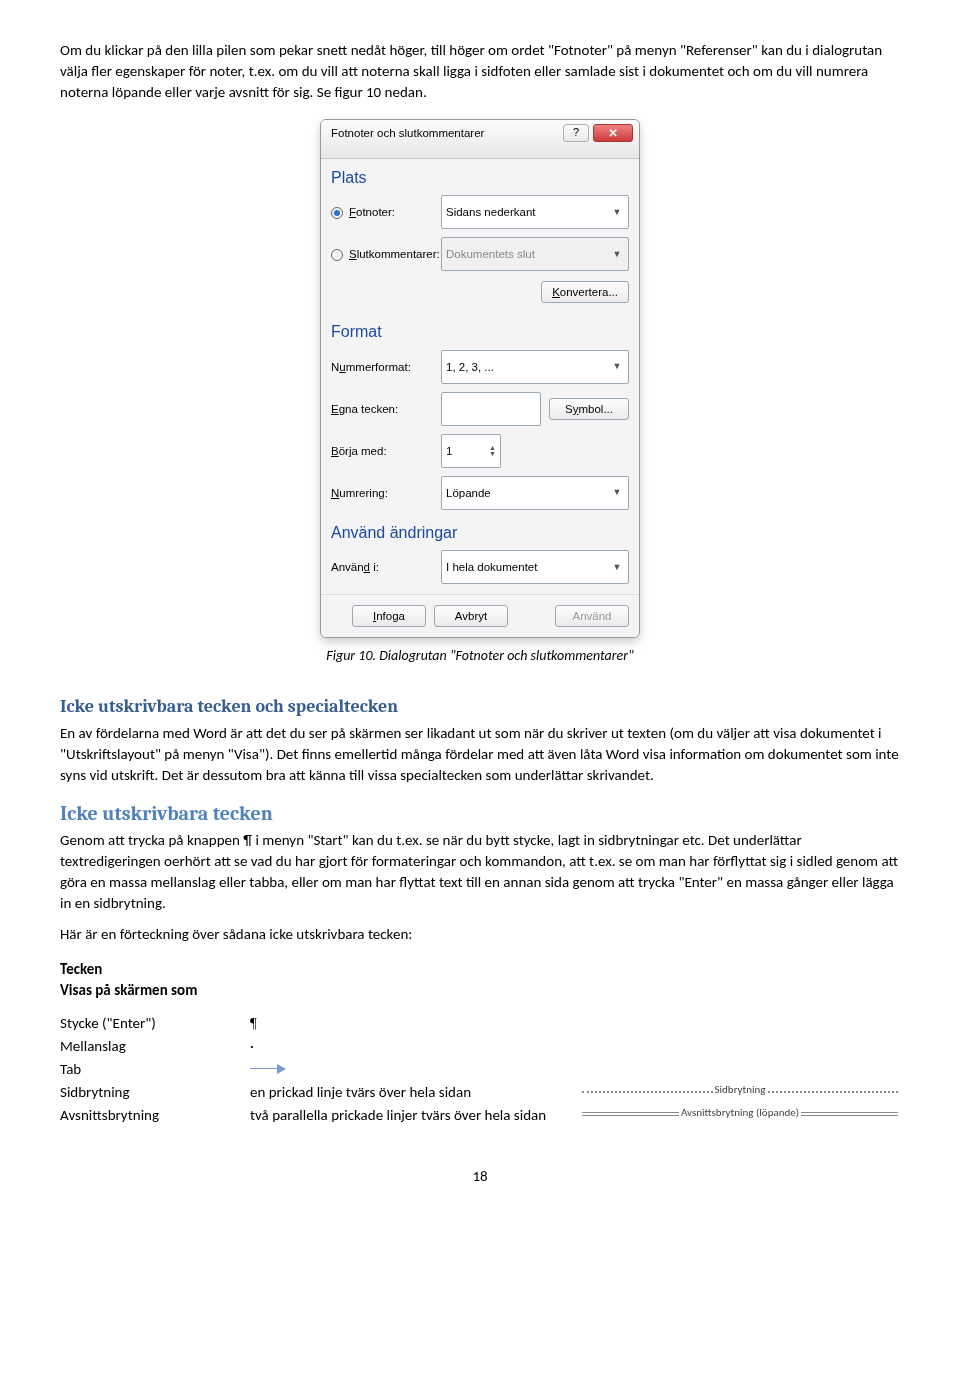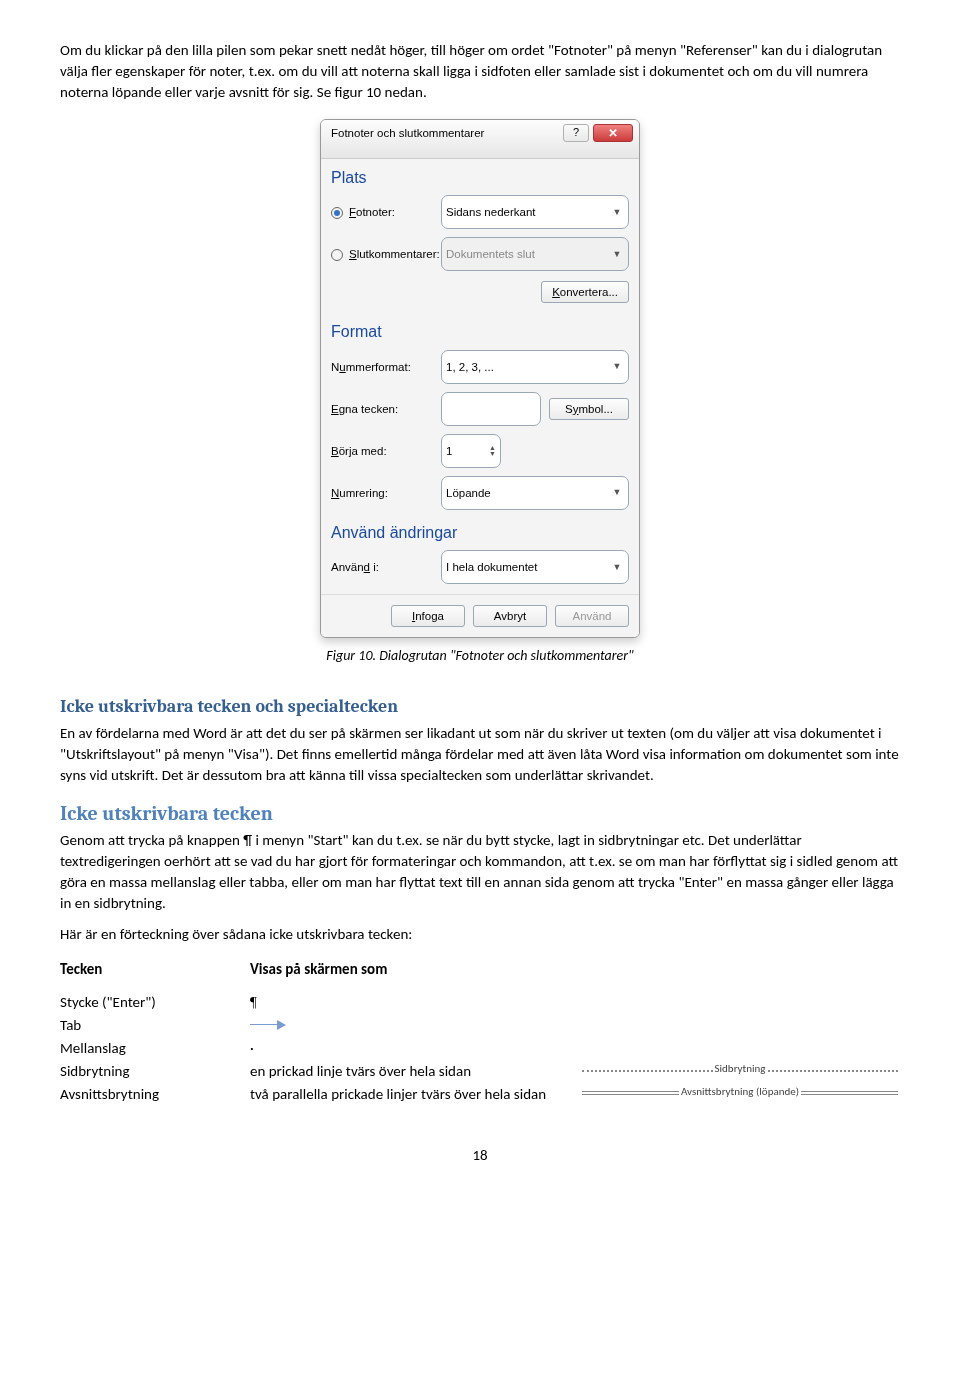--- a/index.html
+++ b/index.html
@@ -45,40 +45,40 @@
     background: linear-gradient(#f08080,#cc3b3b);
     color: #fff; font-weight: bold;
     display: flex; align-items: center; justify-content: center;
   }
   .section-label { padding: 8px 10px 2px 10px; color: #1a4aa0; font-size: 16px; }
   .row { display: flex; align-items: center; padding: 4px 10px; }
   .row label { flex: 0 0 110px; }
   .radio { width:12px; height:12px; border:1px solid #666; border-radius:50%; display:inline-block; vertical-align:middle; margin-right:6px; position:relative; }
   .radio.checked::after { content:''; position:absolute; inset:2px; background:#3373c9; border-radius:50%; }
   .combo, .txt, .spinner {
-    flex: 1; height: 20px; border: 1px solid #9aa7b5; background:#fff; border-radius:7px;
+    flex: 1; height: 20px; border: 1px solid #9aa7b5; background:#fff; border-radius:2px;
     display:flex; align-items:center; justify-content:space-between; padding:16px 4px; font-size:11.5px;
   }
   .combo.disabled, .txt.disabled { background:#f0f0f0; color:#888; }
   .caret { width:14px; text-align:center; color:#555; font-size:9px; }
   .spin-arrows { display:flex; flex-direction:column; line-height:6px; font-size:7px; color:#555; }
   .btn {
     height:22px; padding:0 10px; border:1px solid #9aa7b5; border-radius:3px;
     background:linear-gradient(#fdfdfd,#ebebeb); font-size:11.5px;
     display:inline-flex; align-items:center; justify-content:center;
   }
-  .btn.disabled { color:#999; }
+  .btn.disabled { color:#999;margin-left:39px; }
   .right-btn-row { display:flex; justify-content:flex-end; padding:6px 10px 10px; }
   .row .btn.side { flex:0 0 80px; margin-left:8px; }
   .dialog-footer { display:flex; justify-content:flex-end; gap:8px; padding:10px; border-top:1px solid #ddd; background:#f4f4f4; }
   .dialog-footer .btn { min-width:74px; }
   .caption { text-align:center; font-style:italic; font-size:14px; margin:8px 0 28px 0; }
   h2 { font-family:Cambria, Georgia, serif; color:#365f91; font-size:18px; margin:0 0 4px 0; font-weight:bold; }
   h3 { font-family:Cambria, Georgia, serif; color:#4f81bd; font-size:20px; margin:14px 0 2px 0; font-weight:bold; }
-  .table-head { display:flex; margin-top:14px; }
+  .table-head { display:flex; margin-top:14px;flex-direction:column; }
   .table-head div, .trow div.cell { font-weight:bold; }
   .cols { display:flex; flex-direction:column; }
   .trow { display:flex; align-items:flex-start; margin-top:2px; }
   .c1 { width:190px; }
   .c2 { width:330px; }
   .c3 { flex:1; }
   .trow .c1, .trow .c2, .trow .c3 { font-weight:normal; }
   .pilcrow { font-family: Georgia, serif; }
   .arrow-right {
     display:inline-block; width:36px; height:10px; position:relative;
@@ -202,27 +202,27 @@
   <div class="c3"></div>
 </div>
 
 <div class="cols" style="margin-top:10px">
   <div class="trow">
     <div class="c1">Stycke ("Enter")</div>
     <div class="c2 pilcrow">¶</div>
     <div class="c3"></div>
   </div>
   <div class="trow">
+    <div class="c1">Mellanslag</div>
+    <div class="c2">·</div>
+    <div class="c3"></div>
+  </div>
+  <div class="trow">
     <div class="c1">Tab</div>
     <div class="c2"><span class="arrow-right"></span></div>
-    <div class="c3"></div>
-  </div>
-  <div class="trow">
-    <div class="c1">Mellanslag</div>
-    <div class="c2">·</div>
     <div class="c3"></div>
   </div>
   <div class="trow">
     <div class="c1">Sidbrytning</div>
     <div class="c2">en prickad linje tvärs över hela sidan</div>
     <div class="c3">
       <div class="dotline">
         <span class="dots"></span>
           <span>Sidbrytning</span>
           <span class="dots"></span>

